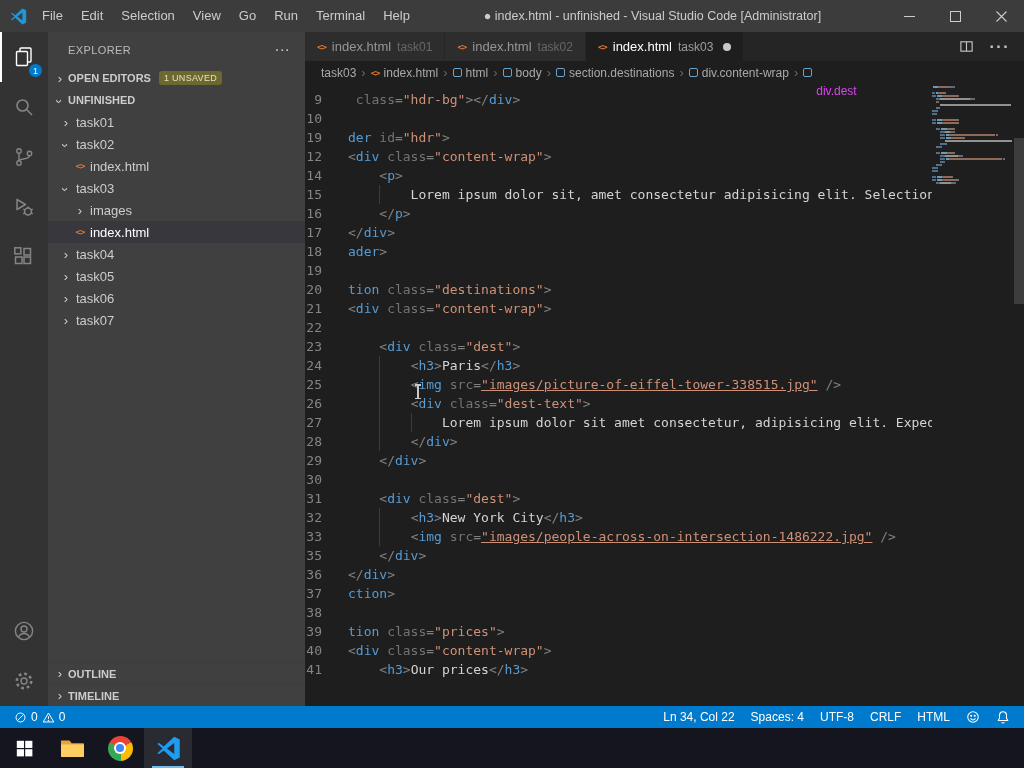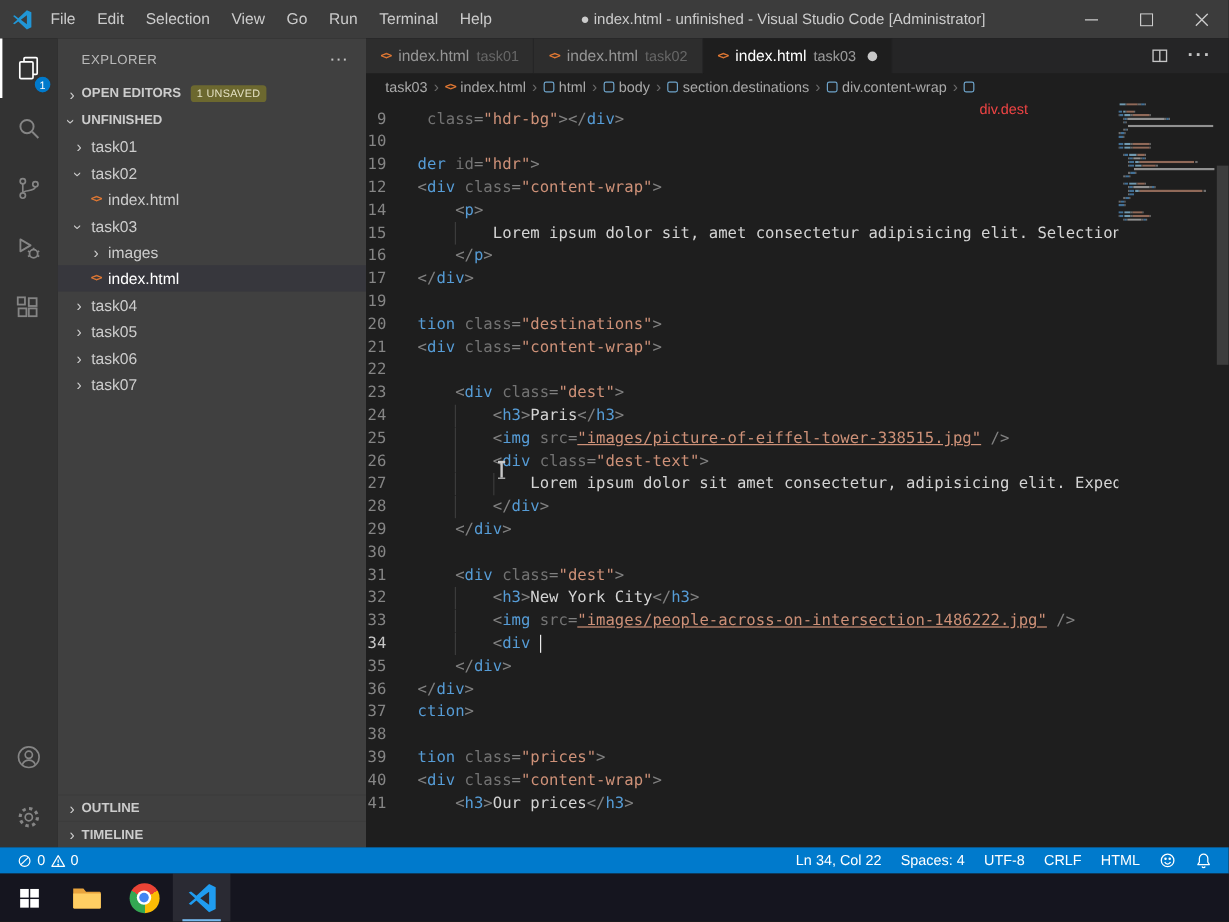--- a/index.html
+++ b/index.html
@@ -344,49 +344,49 @@
           <span>section.destinations</span>
         </span>
         <span class="bc-sep">›</span>
         <span class="bc-item">
           <span class="sym-ico"></span>
           <span>div.content-wrap</span>
         </span>
         <span class="bc-sep">›</span>
         <span class="bc-item">
           <span class="sym-ico"></span>
-          <span style="color: #ef4444; margin-top: 36px;">div.dest</span>
+          <span style="color: #d946ef; margin-top: 36px;">div.dest</span>
         </span>
       </div>
     <div class="code-wrap">
       <div>
           <div class="code-line"><div class="line-num">9</div><div class="line-body"><span class="tk-txt"> </span><span class="tk-attr">class</span><span class="tk-pun">=</span><span class="tk-str">"hdr-bg"</span><span class="tk-pun">&gt;&lt;/</span><span class="tk-tag">div</span><span class="tk-pun">&gt;</span></div></div>
           <div class="code-line"><div class="line-num">10</div><div class="line-body"></div></div>
           <div class="code-line"><div class="line-num">19</div><div class="line-body"><span class="tk-tag">der</span><span class="tk-txt"> </span><span class="tk-attr">id</span><span class="tk-pun">=</span><span class="tk-str">"hdr"</span><span class="tk-pun">&gt;</span></div></div>
           <div class="code-line"><div class="line-num">12</div><div class="line-body"><span class="tk-pun">&lt;</span><span class="tk-tag">div</span><span class="tk-txt"> </span><span class="tk-attr">class</span><span class="tk-pun">=</span><span class="tk-str">"content-wrap"</span><span class="tk-pun">&gt;</span></div></div>
           <div class="code-line"><div class="line-num">14</div><div class="line-body"><span class="tk-txt">    </span><span class="tk-pun">&lt;</span><span class="tk-tag">p</span><span class="tk-pun">&gt;</span></div></div>
           <div class="code-line"><div class="line-num">15</div><div class="line-body"><span class="indent-guide" style="left: 4ch;"></span><span class="tk-txt">        Lorem ipsum dolor sit, amet consectetur adipisicing elit. Selection</span></div></div>
           <div class="code-line"><div class="line-num">16</div><div class="line-body"><span class="tk-txt">    </span><span class="tk-pun">&lt;/</span><span class="tk-tag">p</span><span class="tk-pun">&gt;</span></div></div>
           <div class="code-line"><div class="line-num">17</div><div class="line-body"><span class="tk-pun">&lt;/</span><span class="tk-tag">div</span><span class="tk-pun">&gt;</span></div></div>
+          <div class="code-line"><div class="line-num">18</div><div class="line-body"><span class="tk-tag">ader</span><span class="tk-pun">&gt;</span></div></div>
           <div class="code-line"><div class="line-num">19</div><div class="line-body"></div></div>
           <div class="code-line"><div class="line-num">20</div><div class="line-body"><span class="tk-tag">tion</span><span class="tk-txt"> </span><span class="tk-attr">class</span><span class="tk-pun">=</span><span class="tk-str">"destinations"</span><span class="tk-pun">&gt;</span></div></div>
           <div class="code-line"><div class="line-num">21</div><div class="line-body"><span class="tk-pun">&lt;</span><span class="tk-tag">div</span><span class="tk-txt"> </span><span class="tk-attr">class</span><span class="tk-pun">=</span><span class="tk-str">"content-wrap"</span><span class="tk-pun">&gt;</span></div></div>
           <div class="code-line"><div class="line-num">22</div><div class="line-body"></div></div>
           <div class="code-line"><div class="line-num">23</div><div class="line-body"><span class="tk-txt">    </span><span class="tk-pun">&lt;</span><span class="tk-tag">div</span><span class="tk-txt"> </span><span class="tk-attr">class</span><span class="tk-pun">=</span><span class="tk-str">"dest"</span><span class="tk-pun">&gt;</span></div></div>
           <div class="code-line"><div class="line-num">24</div><div class="line-body"><span class="indent-guide" style="left: 4ch;"></span><span class="tk-txt">        </span><span class="tk-pun">&lt;</span><span class="tk-tag">h3</span><span class="tk-pun">&gt;</span><span class="tk-txt">Paris</span><span class="tk-pun">&lt;/</span><span class="tk-tag">h3</span><span class="tk-pun">&gt;</span></div></div>
           <div class="code-line"><div class="line-num">25</div><div class="line-body"><span class="indent-guide" style="left: 4ch;"></span><span class="tk-txt">        </span><span class="tk-pun">&lt;</span><span class="tk-tag">img</span><span class="tk-txt"> </span><span class="tk-attr">src</span><span class="tk-pun">=</span><span class="tk-str tk-link">"images/picture-of-eiffel-tower-338515.jpg"</span><span class="tk-txt"> </span><span class="tk-pun">/&gt;</span></div></div>
           <div class="code-line"><div class="line-num">26</div><div class="line-body"><span class="indent-guide" style="left: 4ch;"></span><span class="tk-txt">        </span><span class="tk-pun">&lt;</span><span class="tk-tag">div</span><span class="tk-txt"> </span><span class="tk-attr">class</span><span class="tk-pun">=</span><span class="tk-str">"dest-text"</span><span class="tk-pun">&gt;</span></div></div>
           <div class="code-line"><div class="line-num">27</div><div class="line-body"><span class="indent-guide" style="left: 4ch;"></span><span class="indent-guide" style="left: 8ch;"></span><span class="tk-txt">            Lorem ipsum dolor sit amet consectetur, adipisicing elit. Expedita</span></div></div>
           <div class="code-line"><div class="line-num">28</div><div class="line-body"><span class="indent-guide" style="left: 4ch;"></span><span class="tk-txt">        </span><span class="tk-pun">&lt;/</span><span class="tk-tag">div</span><span class="tk-pun">&gt;</span></div></div>
           <div class="code-line"><div class="line-num">29</div><div class="line-body"><span class="tk-txt">    </span><span class="tk-pun">&lt;/</span><span class="tk-tag">div</span><span class="tk-pun">&gt;</span></div></div>
           <div class="code-line"><div class="line-num">30</div><div class="line-body"></div></div>
           <div class="code-line"><div class="line-num">31</div><div class="line-body"><span class="tk-txt">    </span><span class="tk-pun">&lt;</span><span class="tk-tag">div</span><span class="tk-txt"> </span><span class="tk-attr">class</span><span class="tk-pun">=</span><span class="tk-str">"dest"</span><span class="tk-pun">&gt;</span></div></div>
           <div class="code-line"><div class="line-num">32</div><div class="line-body"><span class="indent-guide" style="left: 4ch;"></span><span class="tk-txt">        </span><span class="tk-pun">&lt;</span><span class="tk-tag">h3</span><span class="tk-pun">&gt;</span><span class="tk-txt">New York City</span><span class="tk-pun">&lt;/</span><span class="tk-tag">h3</span><span class="tk-pun">&gt;</span></div></div>
           <div class="code-line"><div class="line-num">33</div><div class="line-body"><span class="indent-guide" style="left: 4ch;"></span><span class="tk-txt">        </span><span class="tk-pun">&lt;</span><span class="tk-tag">img</span><span class="tk-txt"> </span><span class="tk-attr">src</span><span class="tk-pun">=</span><span class="tk-str tk-link">"images/people-across-on-intersection-1486222.jpg"</span><span class="tk-txt"> </span><span class="tk-pun">/&gt;</span></div></div>
-          <div class="code-line current"><div class="line-num">34</div><div class="line-body"><span class="indent-guide" style="left: 4ch;"></span><span class="tk-txt">        </span><span class="tk-pun">&lt;</span><span class="tk-tag">div</span><span class="tk-txt"> </span><span class="cursor"></span></div></div>
           <div class="code-line"><div class="line-num">35</div><div class="line-body"><span class="tk-txt">    </span><span class="tk-pun">&lt;/</span><span class="tk-tag">div</span><span class="tk-pun">&gt;</span></div></div>
           <div class="code-line"><div class="line-num">36</div><div class="line-body"><span class="tk-pun">&lt;/</span><span class="tk-tag">div</span><span class="tk-pun">&gt;</span></div></div>
           <div class="code-line"><div class="line-num">37</div><div class="line-body"><span class="tk-tag">ction</span><span class="tk-pun">&gt;</span></div></div>
           <div class="code-line"><div class="line-num">38</div><div class="line-body"></div></div>
           <div class="code-line"><div class="line-num">39</div><div class="line-body"><span class="tk-tag">tion</span><span class="tk-txt"> </span><span class="tk-attr">class</span><span class="tk-pun">=</span><span class="tk-str">"prices"</span><span class="tk-pun">&gt;</span></div></div>
           <div class="code-line"><div class="line-num">40</div><div class="line-body"><span class="tk-pun">&lt;</span><span class="tk-tag">div</span><span class="tk-txt"> </span><span class="tk-attr">class</span><span class="tk-pun">=</span><span class="tk-str">"content-wrap"</span><span class="tk-pun">&gt;</span></div></div>
           <div class="code-line"><div class="line-num">41</div><div class="line-body"><span class="tk-txt">    </span><span class="tk-pun">&lt;</span><span class="tk-tag">h3</span><span class="tk-pun">&gt;</span><span class="tk-txt">Our prices</span><span class="tk-pun">&lt;/</span><span class="tk-tag">h3</span><span class="tk-pun">&gt;</span></div></div>
         </div>
       <div class="minimap">
           <div class="mm-line">

